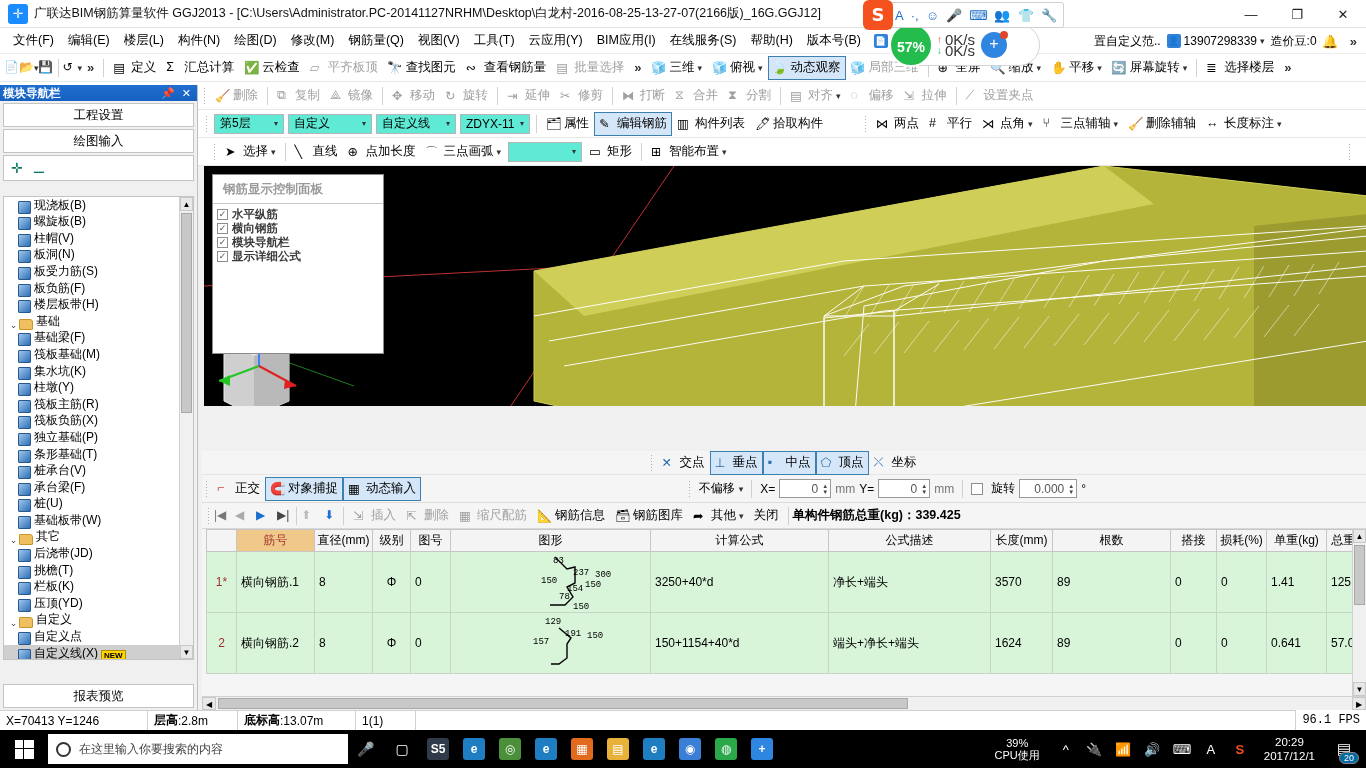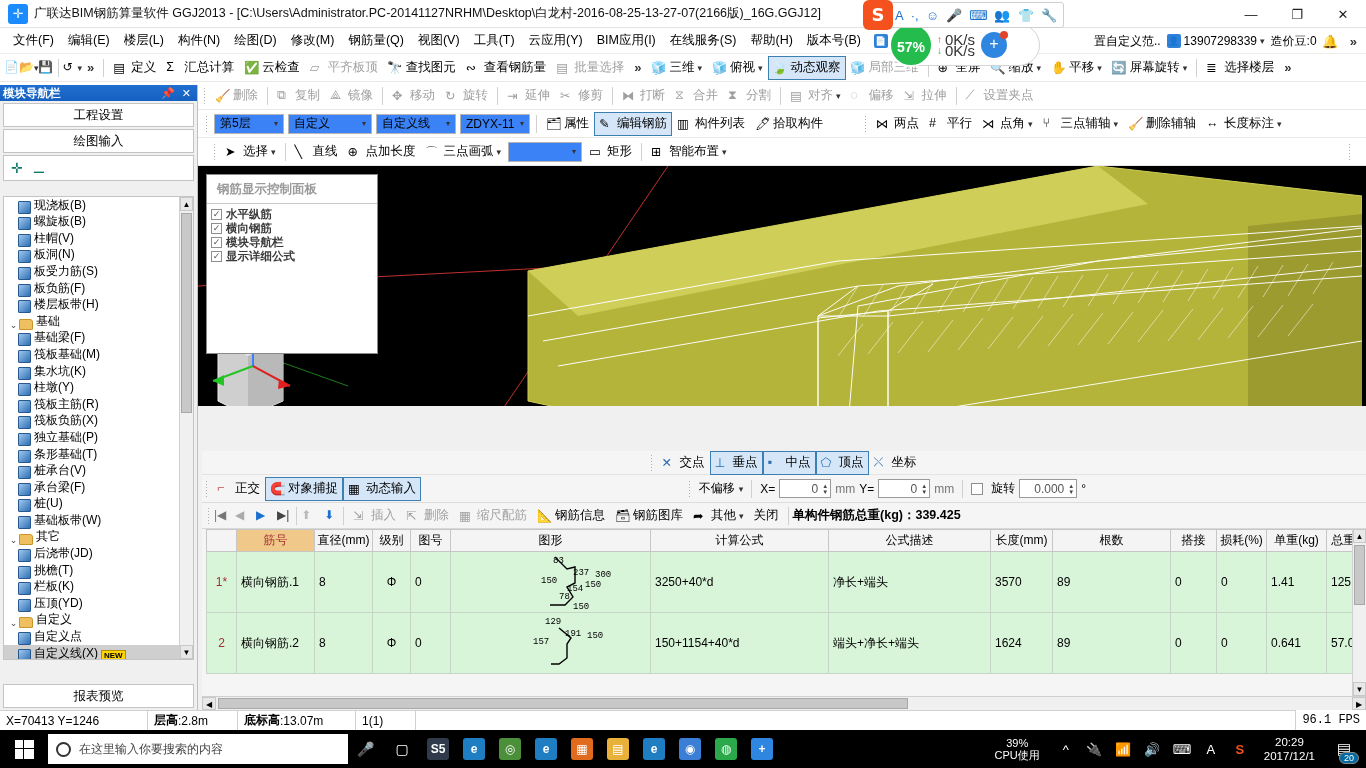--- a/index.html
+++ b/index.html
@@ -76,21 +76,21 @@
   .tbtn{ display:flex; align-items:center; gap:3px; padding:2px 5px; height:24px;
          white-space:nowrap; font-size:12.5px; }
   .tbtn.dis{ color:#a0a0a0; }
   .tbtn.sel{ background:#d4e6f8; border:1px solid #3c7fb1; padding:1px 4px; }
   .tb-ic{ width:15px;height:15px;flex:none; display:inline-block; position:relative;}
   .sep{ width:1px;height:18px;background:#d0d0d0;margin:0 4px; flex:none;}
   .grip{ width:4px;height:18px;flex:none; margin:0 3px;
          background-image:radial-gradient(#b0b0b0 40%, transparent 41%);
          background-size:3px 3px; }
   .ovf{ font-size:13px; color:#333; padding:0 5px; font-weight:bold;}
-  .combo{ height:20px; border:1px solid #b5b5b5; background:#3b82f6; display:flex;
+  .combo{ height:20px; border:1px solid #b5b5b5; background:#5eead4; display:flex;
           align-items:center; padding:0 2px 0 5px; font-size:12px; margin:0 2px;}
   .combo .arw{ margin-left:auto; font-size:8px; padding:0 3px; color:#333;}
 
   
   .leftpanel{ position:absolute; left:0; top:85px; width:198px; bottom:58px;
               background:#f0f0f0; border-right:1px solid #c0c0c0; }
   .lp-head{ height:16px; background:linear-gradient(#1f6fd0,#1560c0); color:#fff;
             display:flex; align-items:center; padding:0 3px; font-size:11.5px;
             font-weight:bold;}
   .lp-head .sp{ margin-left:auto; display:flex; gap:7px; padding-right:3px; font-size:11px;}
@@ -112,21 +112,21 @@
   .newbadge{ background:#ffd400; color:#000; font-size:8px; font-weight:bold;
              padding:0 2px; margin-left:3px; border:1px solid #b09000; line-height:10px;}
   .scroll-v{ position:absolute; right:0; top:0; bottom:0; width:14px; background:#f0f0f0;
              border-left:1px solid #d0d0d0;}
   .sv-btn{ height:14px; text-align:center; font-size:8px; line-height:14px;
            background:#e8e8e8; border:1px solid #c8c8c8;}
   .sv-thumb{ position:absolute; right:1px; width:11px; background:#c8c8c8; border:1px solid #a8a8a8;}
   .lp-bottom{ position:absolute; left:3px; right:3px; bottom:2px; }
 
   
-  .viewport{ position:absolute; left:198px; top:166px; right:0; height:240px;
+  .viewport{ position:absolute; left:204px; top:166px; right:0; height:240px;
              background:#000; overflow:hidden;}
   .rebar-panel{ position:absolute; left:8px; top:8px; width:172px; height:180px;
                 background:#fff; border:1px solid #8a8a8a; z-index:5;}
   .rp-title{ height:28px; line-height:28px; padding-left:10px; color:#9a9a9a;
              font-size:12.5px; font-weight:bold;}
   .rp-list{ border-top:1px solid #c9c9c9; padding:3px 0 0 4px;}
   .rp-item{ display:flex; align-items:center; height:14px; font-size:11.5px;
             color:#3a3a3a; font-weight:bold; }
   .cbx{ width:11px;height:11px;border:1px solid #8e8e8e;background:#fff;flex:none;
         margin-right:4px; color:#555; font-size:9px; line-height:9px; text-align:center;}

